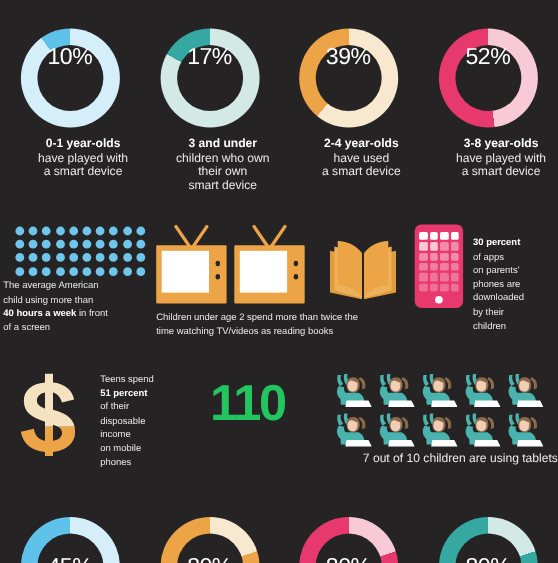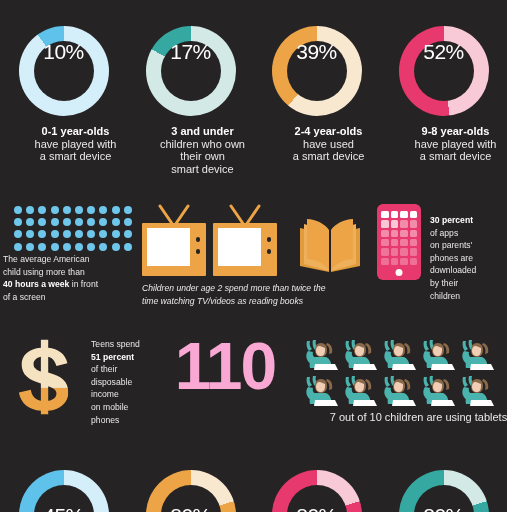--- a/index.html
+++ b/index.html
@@ -54,21 +54,21 @@
   }
   .tv .screen {
     position: absolute; left: 5px; top: 5px;
     width: 43px; height: 38px; background: #ffffff;
   }
   .tv .knob {
     position: absolute; right: 6px; width: 4.5px; height: 4.5px;
     border-radius: 50%; background: #262325;
   }
   .book { width: 68px; height: 62px; margin-left: 12px; align-self: flex-end; }
-  .tvcap { margin-top: 6px; font-style: italic; }
+  .tvcap { margin-top: 6px; }
 
   .phoneblock { position: absolute; left: 377px; top: 204px; width: 130px; display: flex; gap: 9px; }
   .phone {
     position: relative; width: 44px; height: 76px;
     background: #e8396e; border-radius: 6px;
   }
   .phone .scr {
     position: absolute; left: 4px; top: 7px; width: 36px; height: 54px;
     display: grid; grid-template-columns: repeat(4, 1fr); grid-template-rows: repeat(6, 1fr);
     gap: 2px;
@@ -80,21 +80,21 @@
   }
   .phonecap { width: 76px; padding-top: 10px; }
 
   
   .dollarblock { position: absolute; left: 18px; top: 334px; width: 128px; display: flex; gap: 20px; }
   .dollar { width: 58px; height: 86px; }
   .dollarcap { width: 60px; padding-top: 4px; }
 
   .texts110 { position: absolute; left: 140px; top: 334px; width: 170px; text-align: center; }
   .big110 {
-    color: #f9a8d4; font-size: 66px; font-weight: bold;
+    color: #22c55e; font-size: 46px; font-weight: bold;
     line-height: 64px; letter-spacing: -2px;
   }
   .t110cap { margin-top: 6px; }
 
   .kidsblock { position: absolute; left: 302px; top: 337px; width: 205px; }
   .kidrow { display: flex; gap: 3px; justify-content: flex-start; }
   .kid { width: 36px; height: 36px; }
   .kidcap { margin-top: 2px; width: 185px; }
 
   
@@ -167,21 +167,21 @@
 
     <div class="dcell" style="left:380px;">
       <div class="donut-wrap">
         <div class="donut" id="dn3" style="background: conic-gradient(rgb(248, 201, 214) 0deg, rgb(248, 201, 214) 172.8deg, rgb(232, 57, 110) 172.8deg, rgb(232, 57, 110) 360deg);">
             <div class="hole">
           <span>52%</span>
         </div>
           </div>
       </div>
       <div class="cap dcap">
-        <b>9-8 year-olds</b><br>
+        <b>3-8 year-olds</b><br>
         <span>have played with</span><br>
         <span>a smart device</span>
       </div>
     </div>
   </div>
 
   <div class="dotgrid" id="dotgrid">
       <div class="dotrow">
         <div class="dot" style="background: rgb(110, 198, 234);"></div>
         <div class="dot" style="background: rgb(110, 198, 234);"></div>

